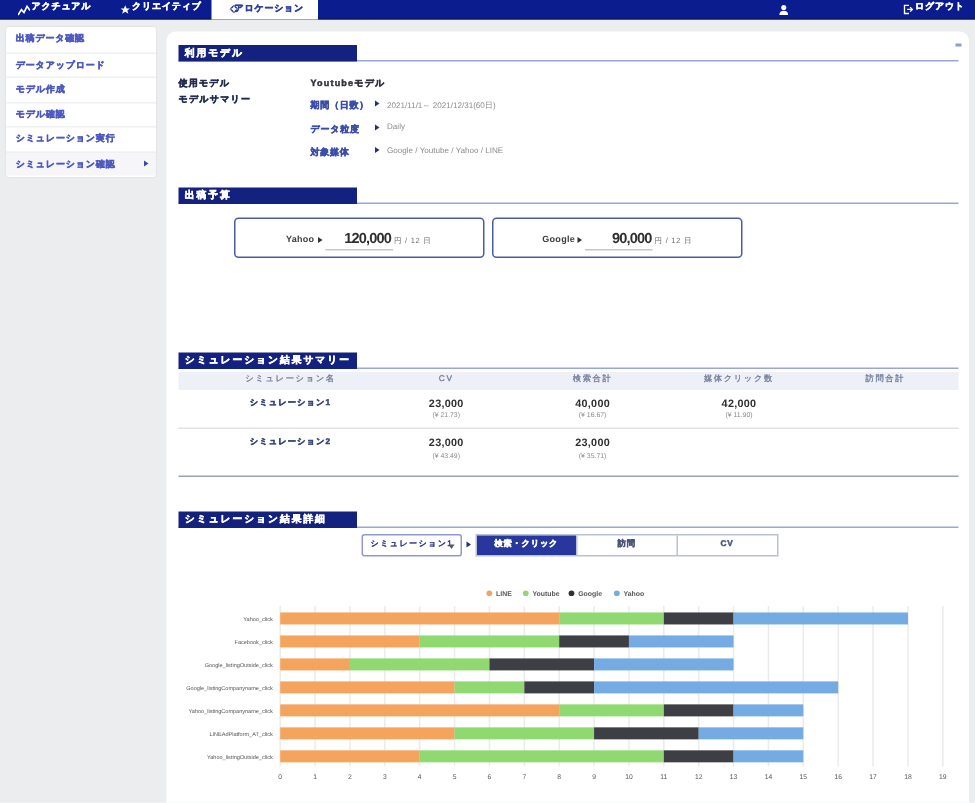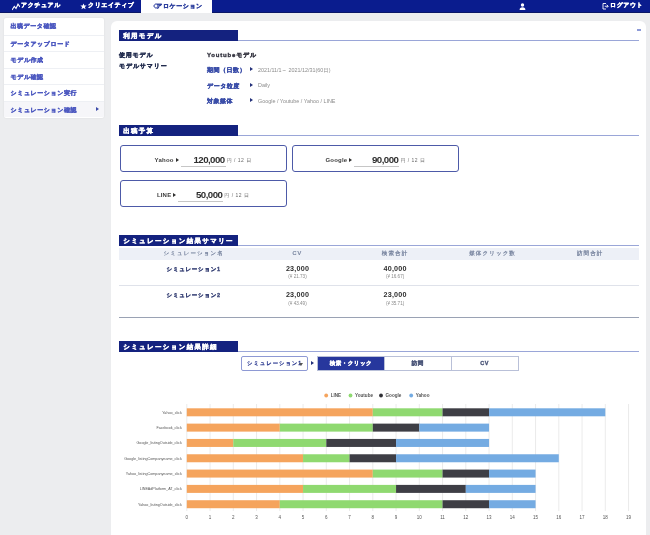--- a/index.html
+++ b/index.html
@@ -25,21 +25,21 @@
 
 .shead { position:absolute; left:118.7px; width:520.3px; border-bottom:1px solid #9aa6d8; height:11px; }
 .shead .bar { position:absolute; left:0; top:0; width:119.5px; height:11px; background:#14227f; color:#fff; font-size:6.5px; font-weight:bold; letter-spacing:1.3px; line-height:11.5px; padding-left:4.5px; white-space:nowrap; overflow:hidden; }
 
 .tri { display:block; width:0; height:0; border-left:3px solid #23307a; border-top:2.3px solid transparent; border-bottom:2.3px solid transparent; vertical-align:middle; }
 
 .lbl { position:absolute; font-size:6px; font-weight:bold; color:#222c4e; letter-spacing:0.8px; white-space:nowrap; }
 .lbl2 { position:absolute; font-size:6px; font-weight:bold; color:#3a4da8; letter-spacing:0.5px; white-space:nowrap; }
 .val { position:absolute; font-size:5.4px; color:#8c8c8c; white-space:nowrap; }
 
-.bbox { position:absolute; width:167px; height:27px; border:1.4px solid #4d5aa8; border-radius:3px; background:#fff; display:flex; align-items:center; justify-content:center; white-space:nowrap; padding-top:3px; }
+.bbox { position:absolute; width:167px; height:27px; border:1.4px solid #4d5aa8; border-radius:3px; background:#fff; display:flex; align-items:center; justify-content:center; white-space:nowrap; padding-top:3px;margin-left:36px; }
 .bbox .bl { font-size:6px; font-weight:bold; color:#3c3c3c; letter-spacing:0.2px; }
 .bbox .num { font-size:9.7px; font-weight:bold; color:#2e2e2e; border-bottom:1px solid #c6c6c6; width:45px; text-align:right; padding:0 1px 1.5px 0; margin-left:2px; letter-spacing:-0.55px; }
 .bbox .unit { font-size:5px; color:#6a6a6a; margin-left:1px; letter-spacing:0.5px; }
 .btri { display:inline-block; width:0; height:0; border-left:3px solid #30302f; border-top:2.3px solid transparent; border-bottom:2.3px solid transparent; margin-left:2px; }
 
 #tbl { position:absolute; left:118.7px; top:248.3px; width:520.3px; }
 .thead { display:flex; background:#edf0f7; height:11.6px; line-height:11.6px; color:#74809c; font-size:5.5px; letter-spacing:1.1px; }
 .trow { display:flex; padding:4px 0 5.9px 0; }
 .trow + .trow { border-top:1px solid #dfe2ea; }
 .c1 { width:130px; text-align:center; padding-left:20px; }
@@ -128,26 +128,20 @@
       <span class="btri"></span>
       <span class="num">120,000</span>
       <span class="unit">円 / 12 日</span>
   </div>
   <div class="bbox" style="left:292px;top:145.3px;">
     <span class="bl">Google</span>
       <span class="btri"></span>
       <span class="num">90,000</span>
       <span class="unit">円 / 12 日</span>
   </div>
-  <div class="bbox" style="left:119.7px;top:180.3px;">
-    <span class="bl">LINE</span>
-      <span class="btri"></span>
-      <span class="num">50,000</span>
-      <span class="unit">円 / 12 日</span>
-  </div>
 
   <div class="shead" style="top:235.2px;">
       <div class="bar">シミュレーション結果サマリー</div>
     </div>
   <div id="tbl">
     <div class="thead">
       <div class="c1">シミュレーション名</div>
         <div class="cn">CV</div>
         <div class="cn">検索合計</div>
         <div class="cn">媒体クリック数</div>
@@ -155,20 +149,24 @@
     </div>
     <div class="trow">
       <div class="c1 name">シミュレーション1</div>
       <div class="cn">
           <div class="num1">23,000</div>
           <div class="num2">(¥ 21.73)</div>
         </div>
       <div class="cn">
           <div class="num1">40,000</div>
           <div class="num2">(¥ 16.67)</div>
+        </div>
+      <div class="cn">
+          <div class="num1">42,000</div>
+          <div class="num2">(¥ 11.90)</div>
         </div>
     </div>
     <div class="trow">
       <div class="c1 name">シミュレーション2</div>
       <div class="cn">
           <div class="num1">23,000</div>
           <div class="num2">(¥ 43.49)</div>
         </div>
       <div class="cn">
           <div class="num1">23,000</div>

